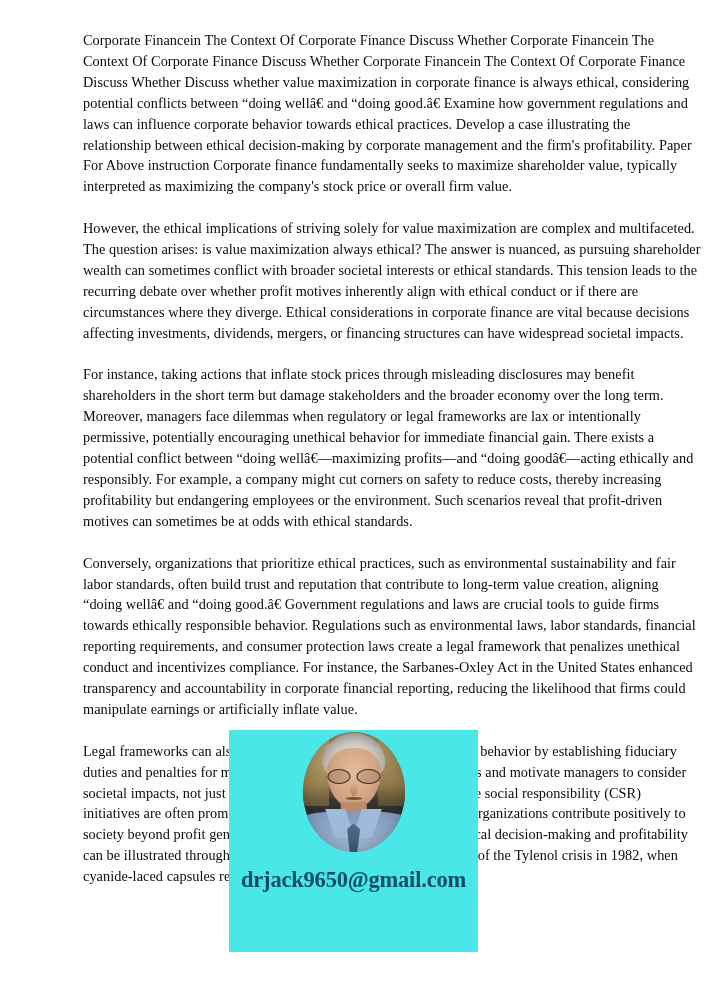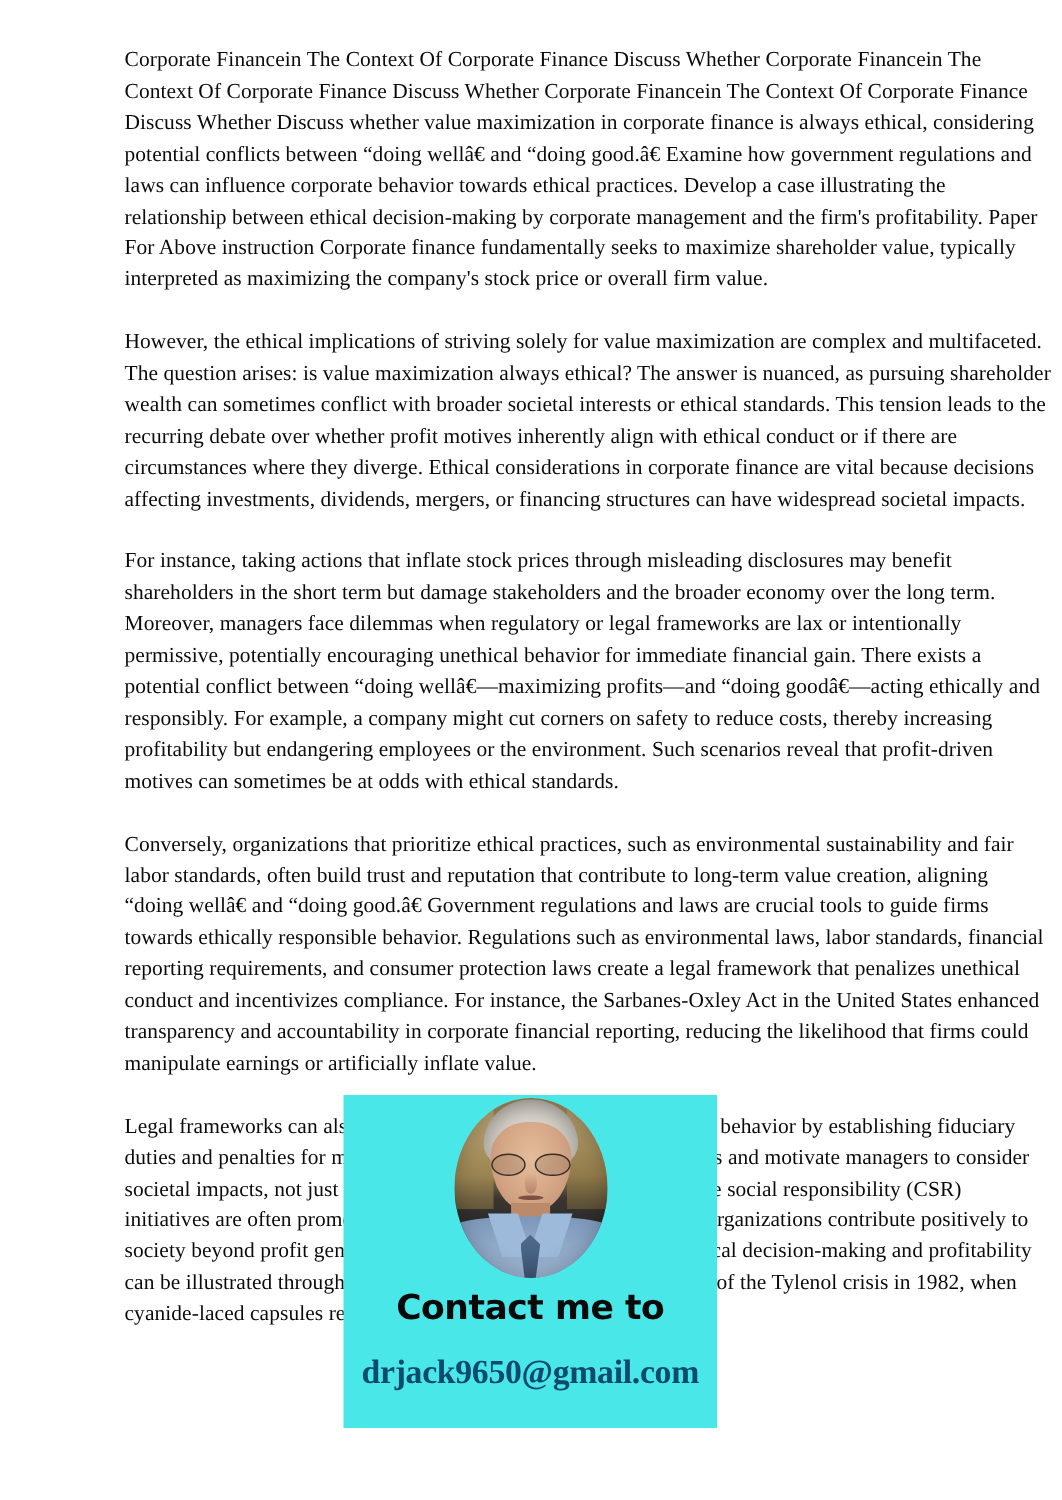--- a/index.html
+++ b/index.html
@@ -234,18 +234,17 @@
       <div class="photo-glasses"></div>
       <div class="photo-mouth"></div>
       <div class="photo-neck"></div>
       <div class="photo-shirt"></div>
       <div class="photo-collarL"></div>
       <div class="photo-collarR"></div>
       <div class="photo-tie"></div>
       <div class="photo-shadow"></div>
     </div>
 
-    <div class="promo-line" id="promo-line-1">Contact me to</div>
     <div id="promo-email">drjack9650@gmail.com</div>
 
   </div>
 
 </div>
 
 </body></html>

